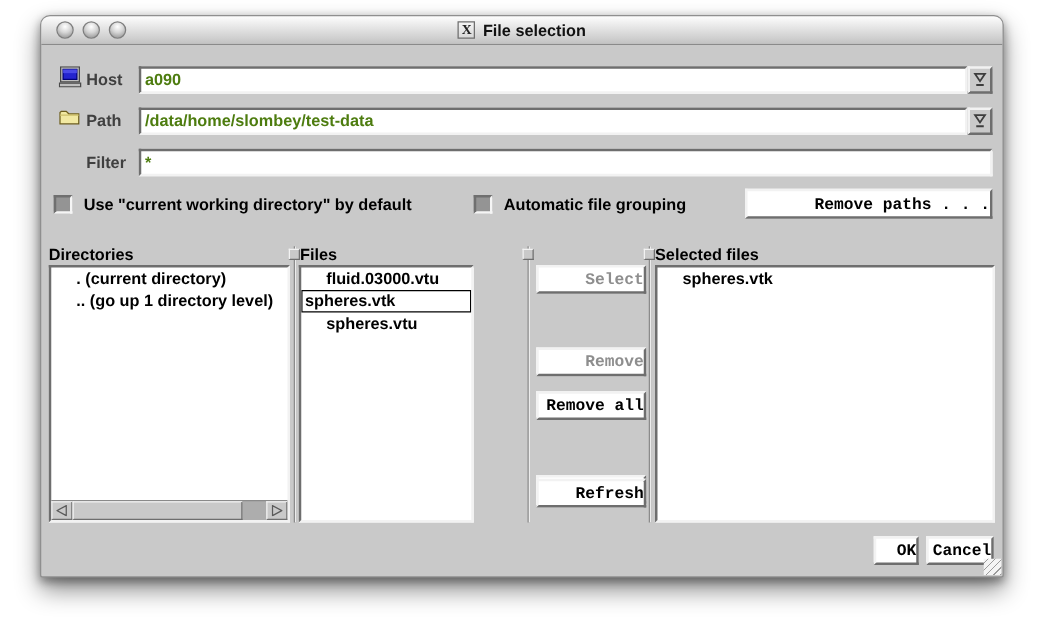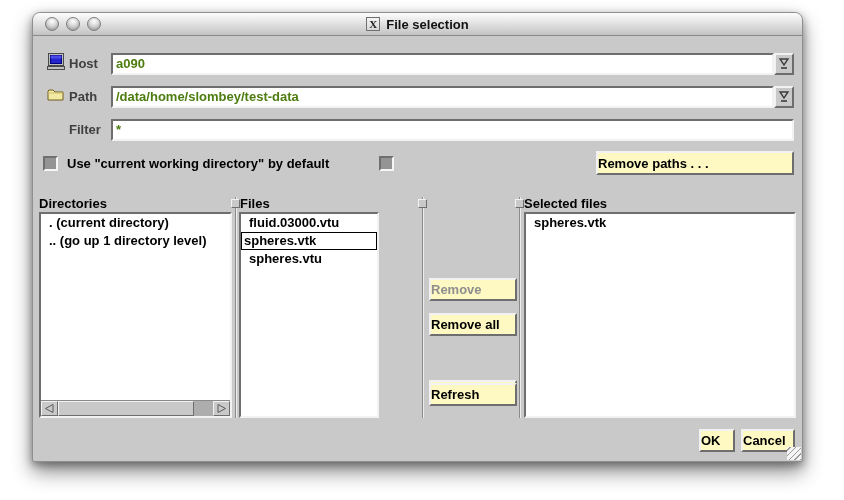--- a/index.html
+++ b/index.html
@@ -41,38 +41,38 @@
     display: grid; place-items: center; cursor: default; }
 
   
   .opts { position: absolute; left: 10px; right: 10px; top: 138px; height: 25px;
     display: flex; align-items: center; }
   .checkbox { width: 15px; height: 15px; flex: 0 0 15px; background: #949494;
     border: 2px solid; border-color: #6f6f6f #f5f5f5 #f5f5f5 #6f6f6f; }
   .cblabel { font-size: 13px; margin-left: 9px; white-space: nowrap; }
   .cblabel.first { width: 300px; }
   .gap12 { width: 12px; flex: 0 0 12px; }
-  .btn { background: #fef9c3; border: 2px solid;
+  .btn { background: #ffffff; border: 2px solid;
     border-color: #f2f2f2 #6e6e6e #6e6e6e #f2f2f2;
-    font-family: Liberation Sans, sans-serif; font-weight: bold; font-size: 13px;
-    color: #000; text-align: left; cursor: default; }
+    font-family: Liberation Mono, monospace; font-weight: bold; font-size: 13px;
+    color: #000; text-align: right; cursor: default; }
   .btn.disabled { color: #8e8e8e; }
   .removepaths { position: absolute; left: 563px; top: 138px; width: 198px; height: 24px; }
 
   
   .phead { position: absolute; top: 183px; font-size: 13px; color: #000; }
   .ph-dirs { left: 6px; } .ph-files { left: 207px; } .ph-sel { left: 491px; }
 
   
   .listbox { position: absolute; top: 199px; height: 206px; background: #fff;
     border: 2px solid; border-color: #6e6e6e #f2f2f2 #f2f2f2 #6e6e6e; overflow: hidden; }
   .lb-dirs { left: 6px; width: 193px; }
   .lb-files { left: 206px; width: 140px; }
   .lb-sel { left: 491px; width: 272px; }
-  .pane-item { font-size: 13px; line-height: 16px; padding: 1px 8px;
+  .pane-item { font-size: 13px; line-height: 16px; padding: 1px 20px;
     white-space: nowrap; display: flex; align-items: center; gap: 4px; }
   .pane-item.selected { border: 1px solid #000; padding: 0 2px; }
 
   
   .vsplit { position: absolute; top: 184px; height: 221px; }
   .vs1 { left: 199px; width: 7px; } .vs2 { left: 384px; width: 11px; } .vs3 { left: 483px; width: 7px; }
   .vsplit .groove { position: absolute; left: 50%; top: 0; bottom: 0; width: 2px;
     margin-left: -1px; background: #8b8b8b; border-right: 1px solid #ececec; }
   .vsplit .grip { position: absolute; left: 50%; top: 2px; width: 9px; height: 9px;
     margin-left: -5px; background: #c9c9c9; border: 1px solid;
@@ -161,20 +161,21 @@
     <span class="entrywrap">
       <span class="entry">*</span>
     </span>
   </div>
 
   <div class="opts">
     <span class="checkbox"></span>
     <span class="cblabel first">Use "current working directory" by default</span>
     <span class="gap12"></span>
     <span class="checkbox"></span>
+    <span class="cblabel">Automatic file grouping</span>
   </div>
   <button class="btn removepaths">Remove paths . . .</button>
 
   <div class="phead ph-dirs">Directories</div>
   <div class="phead ph-files">Files</div>
   <div class="phead ph-sel">Selected files</div>
 
   <div class="vsplit vs1">
       <div class="groove"></div>
       <div class="grip"></div>
@@ -216,20 +217,21 @@
       <span>fluid.03000.vtu</span>
     </div>
     <div class="pane-item selected">
       <span>spheres.vtk</span>
     </div>
     <div class="pane-item">
       <span>spheres.vtu</span>
     </div>
   </div>
 
+  <button class="btn act a1 disabled">Select</button>
   <button class="btn act a3 disabled">Remove</button>
   <button class="btn act a4">Remove all</button>
   <button class="btn act a5 disabled">Group</button>
   <button class="btn act a6">Refresh</button>
 
   <div class="listbox lb-sel">
     <div class="pane-item">
       <span>spheres.vtk</span>
     </div>
   </div>

